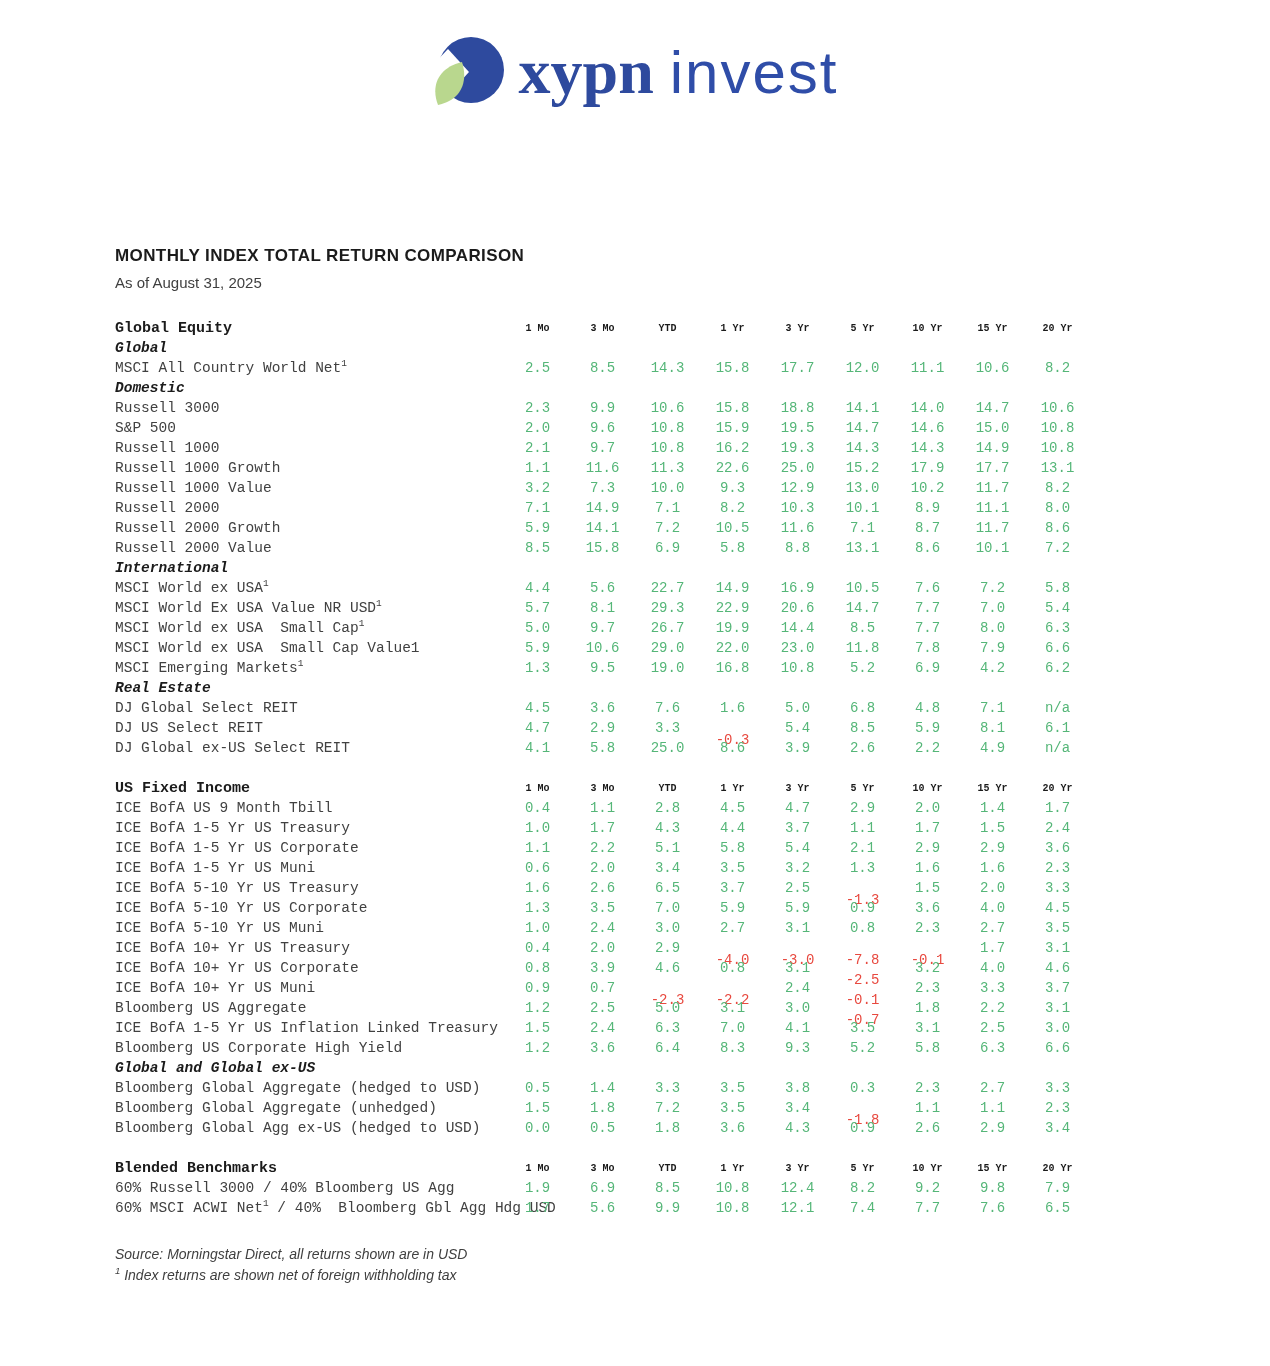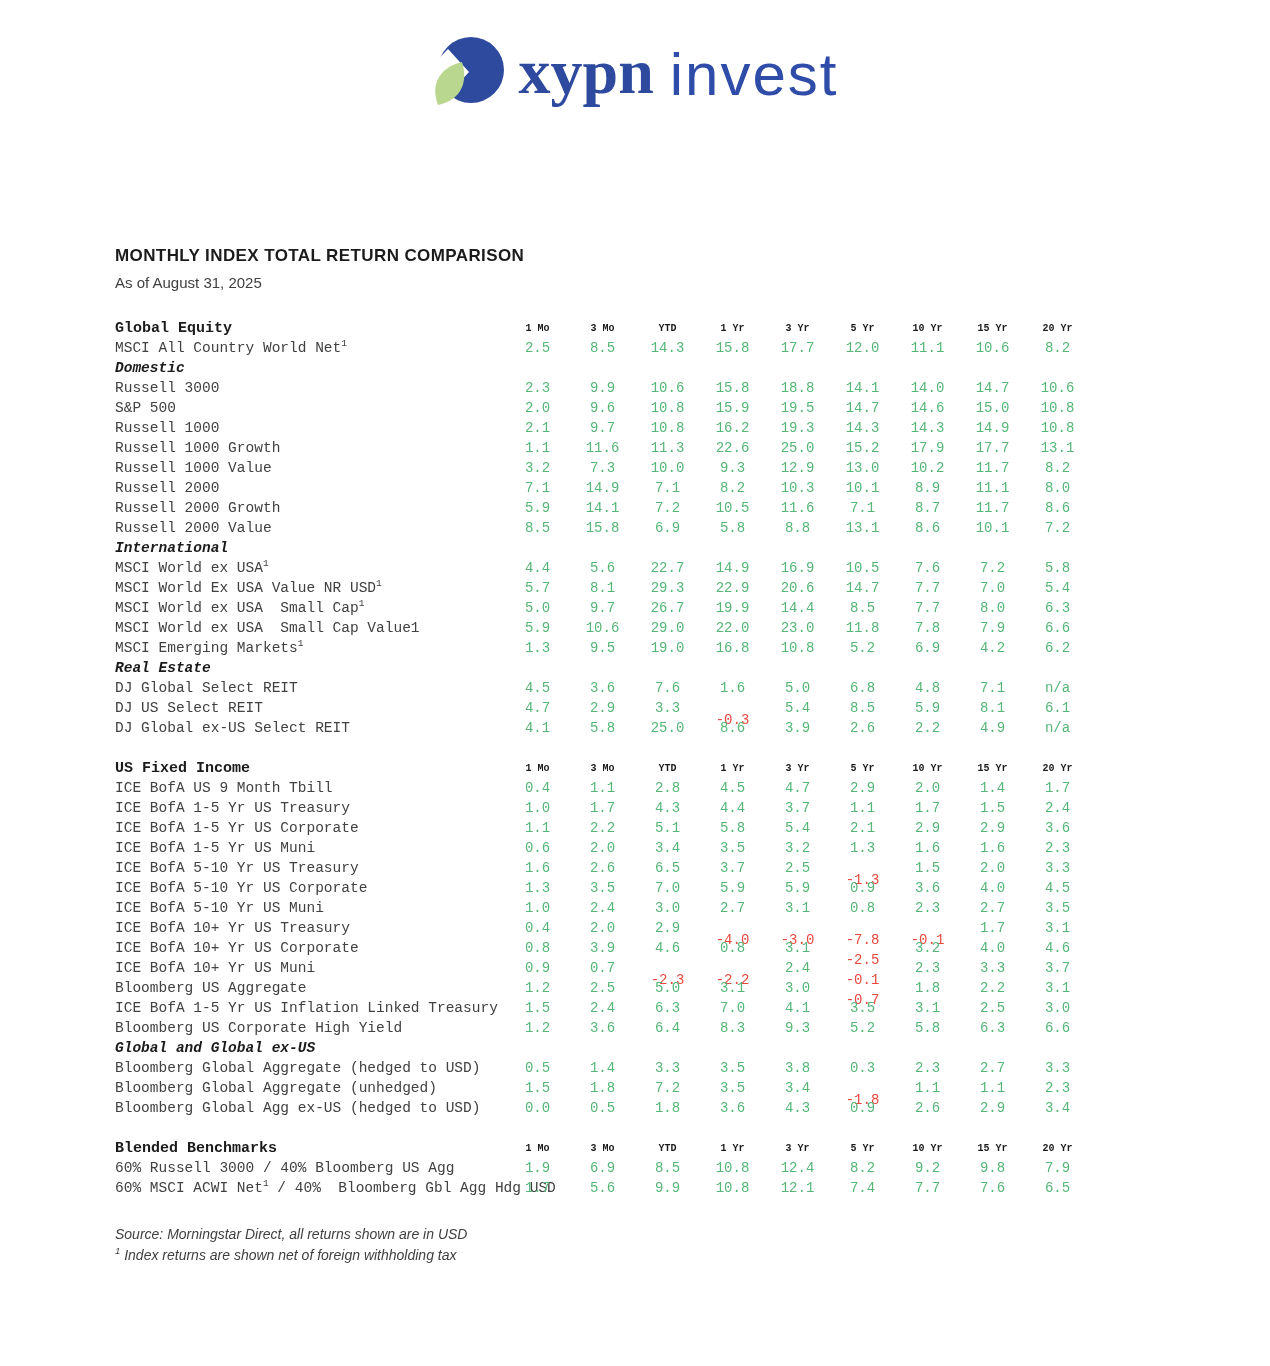--- a/index.html
+++ b/index.html
@@ -14,21 +14,21 @@
 
   
   .logo-row {
     display: flex;
     justify-content: center;
     align-items: center;
     padding-top: 34px;
     height: 110px;
   }
   .logo-icon { width: 74px; height: 74px; margin-right: 13px; }
-  .logo-text { display: flex; align-items: flex-end; }
+  .logo-text { display: flex; align-items: center; }
   .logo-xypn {
     font-family: "Liberation Serif", "DejaVu Serif", serif;
     font-weight: 700;
     font-size: 64px;
     color: #2e4a9e;
     letter-spacing: 0px;
   }
   .logo-invest {
     font-family: "Liberation Sans", "DejaVu Sans", sans-serif;
     font-weight: 300;
@@ -124,20 +124,23 @@
           <div class="cell col-h">1 Mo</div>
           <div class="cell col-h">3 Mo</div>
           <div class="cell col-h">YTD</div>
           <div class="cell col-h">1 Yr</div>
           <div class="cell col-h">3 Yr</div>
           <div class="cell col-h">5 Yr</div>
           <div class="cell col-h">10 Yr</div>
           <div class="cell col-h">15 Yr</div>
           <div class="cell col-h">20 Yr</div>
         </div>
+        <div class="row group-row">
+          <div class="label">Global</div>
+        </div>
         <div class="row">
           <div class="label">MSCI All Country World Net<sup>1</sup></div>
           <div class="cell pos">2.5</div>
           <div class="cell pos">8.5</div>
           <div class="cell pos">14.3</div>
           <div class="cell pos">15.8</div>
           <div class="cell pos">17.7</div>
           <div class="cell pos">12.0</div>
           <div class="cell pos">11.1</div>
           <div class="cell pos">10.6</div>

